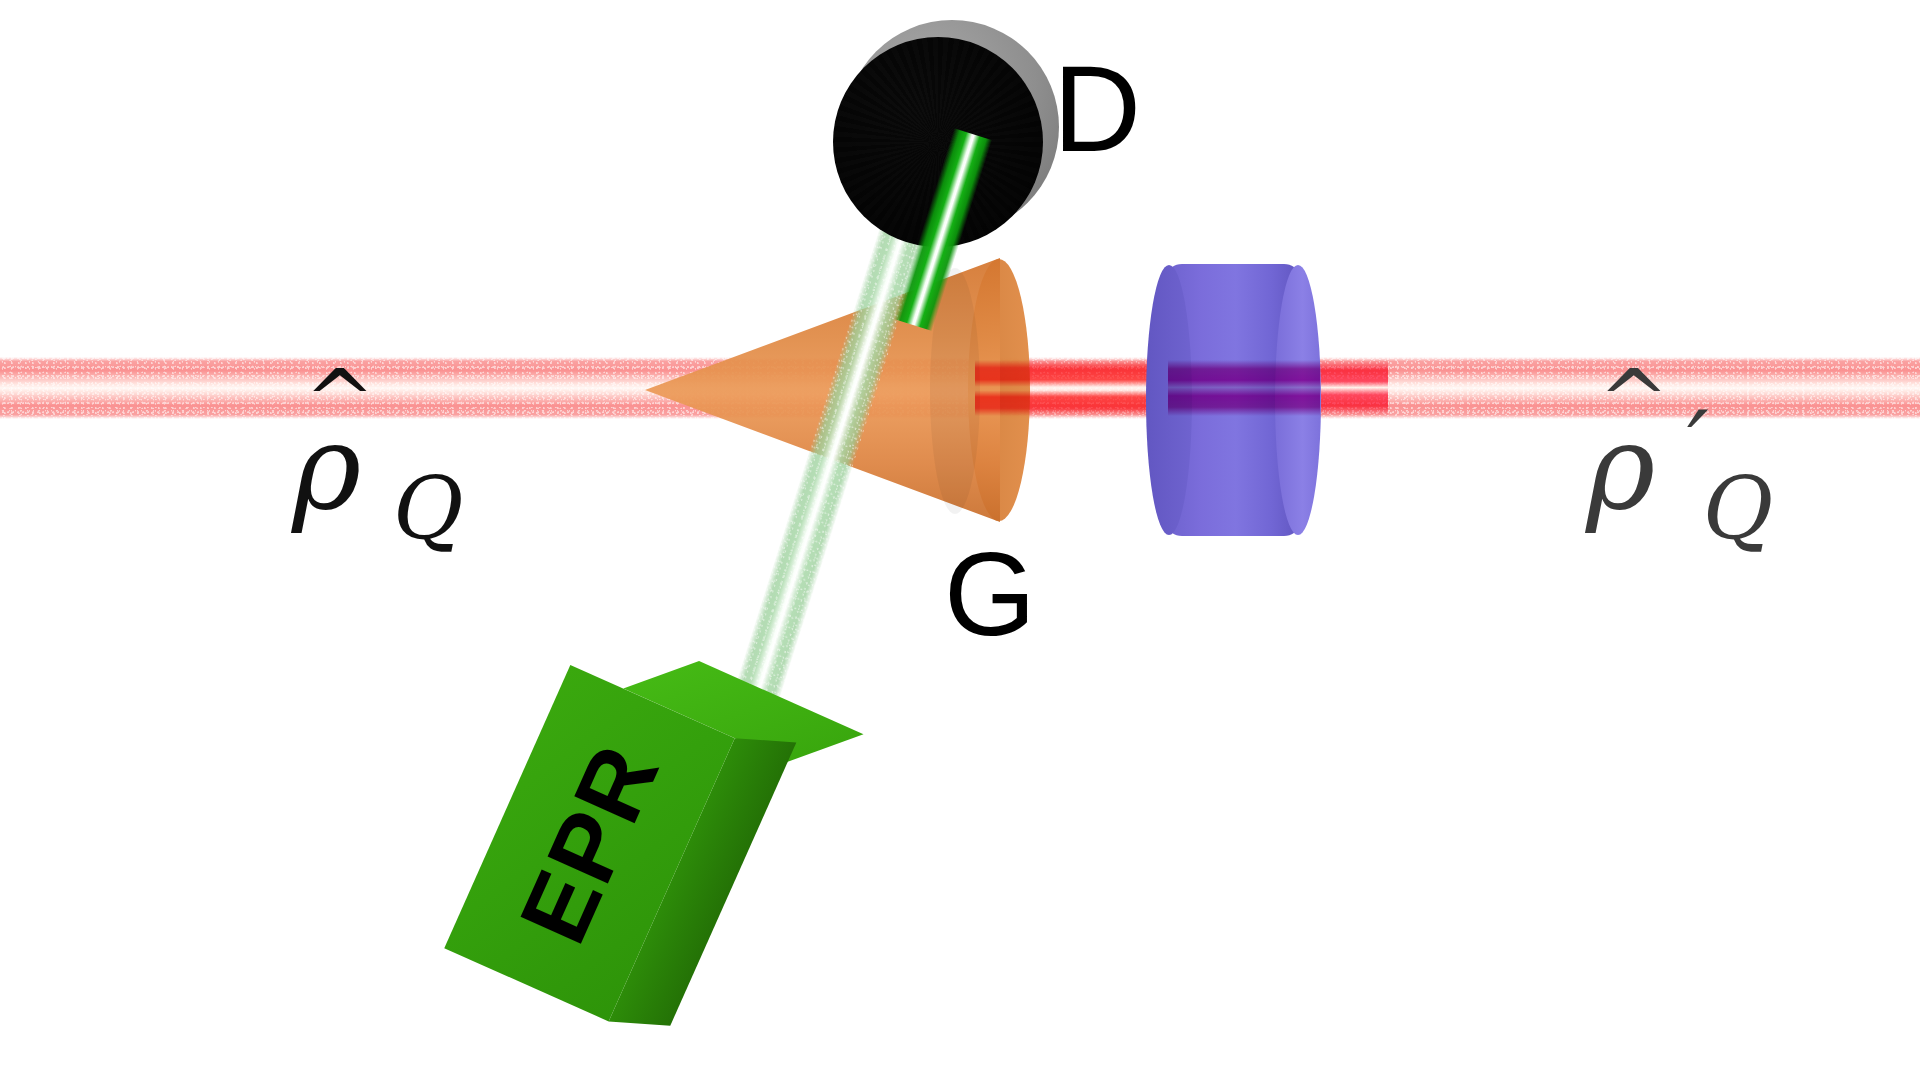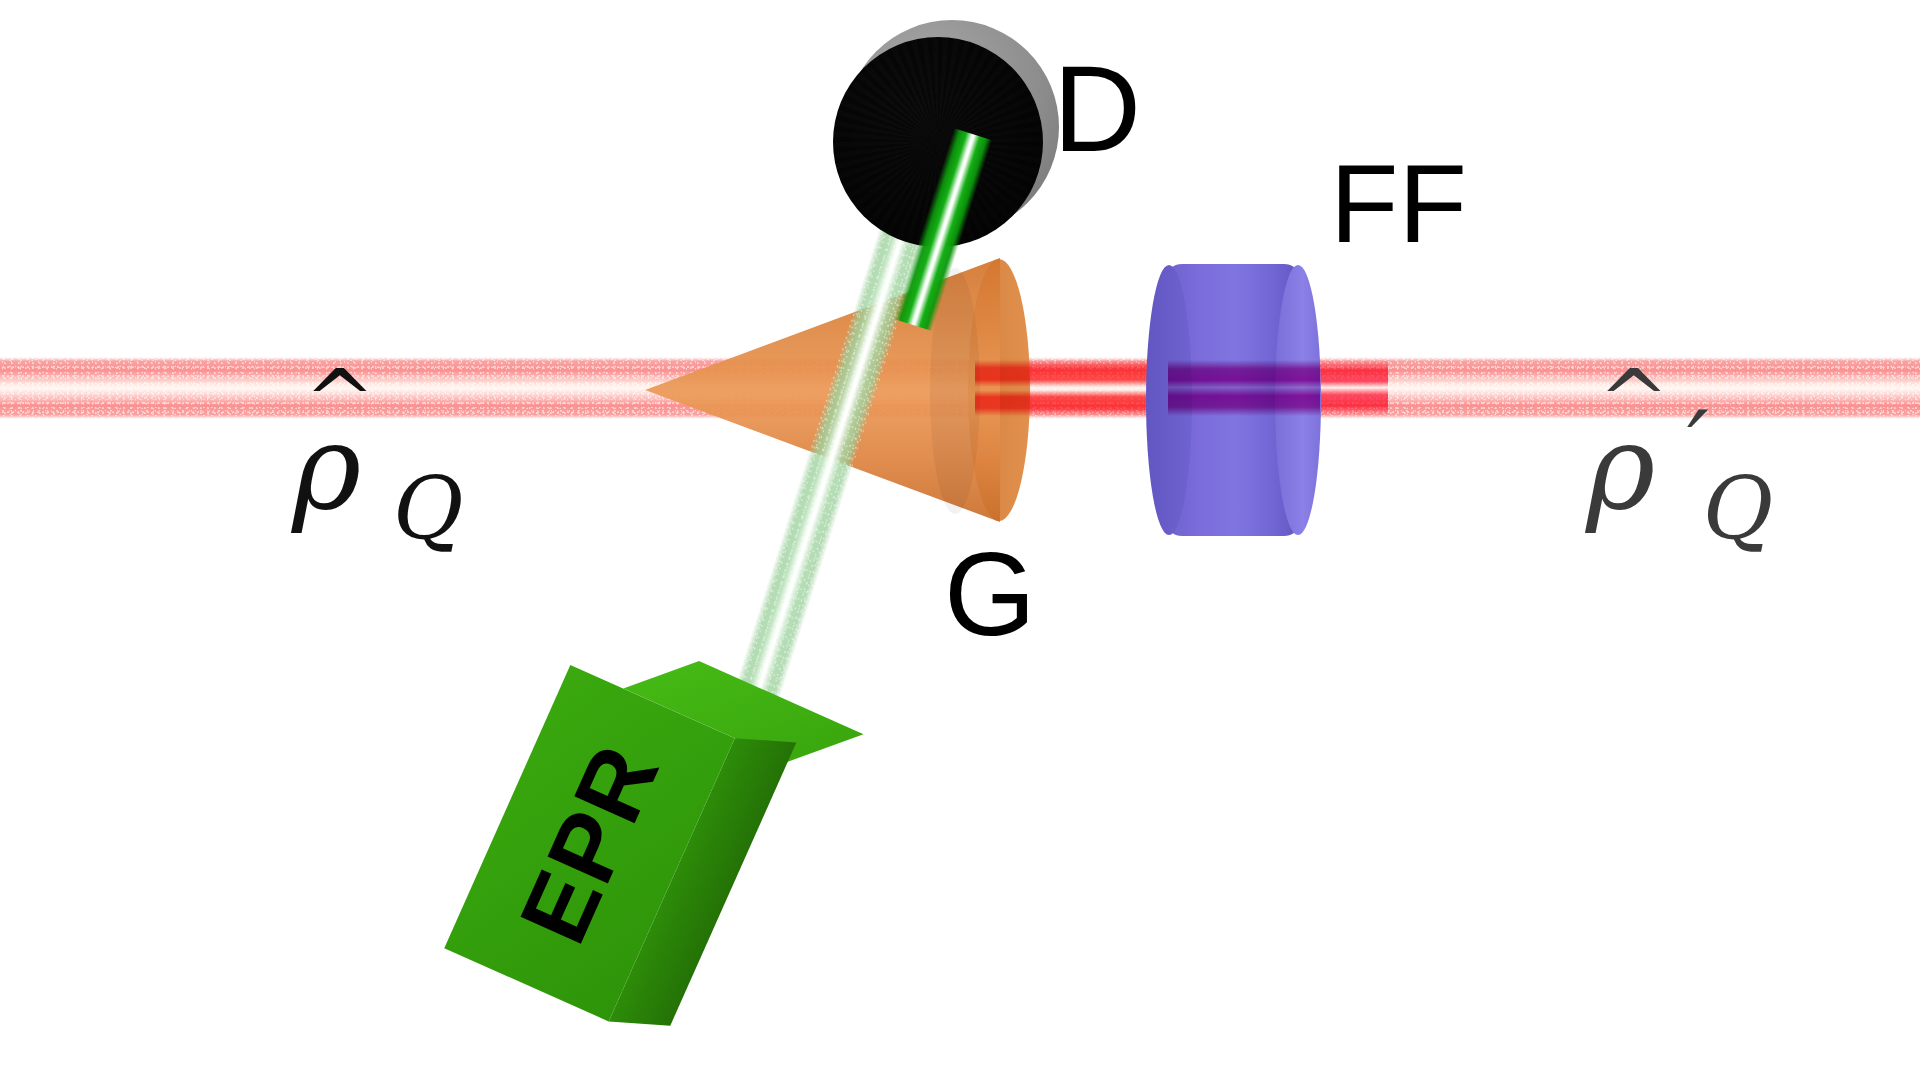--- a/index.html
+++ b/index.html
@@ -241,21 +241,20 @@
 
   <div class="epr-wrap" style="left:497px;top:700px;width:238px;height:310px;transform:rotate(24deg);">
     <div class="epr-top"></div>
     <div class="epr-side"></div>
     <div class="epr-front"></div>
     <div class="epr-text">EPR</div>
   </div>
 
   <div class="lbl lbl-D" style="left:1053px;top:48px;">D</div>
 
-  <div class="lbl lbl-FF" style="left:1330px;top:148px;">FF</div>
 
   <div class="lbl lbl-G" style="left:944px;top:535px;">G</div>
 
   <div class="mathlbl" style="left:292px;top:408px;color:#111;">
     <span class="base">
       <span class="hat">^</span>
       <span>ρ</span>
     </span><span class="sub">Q</span>
   </div>
 

